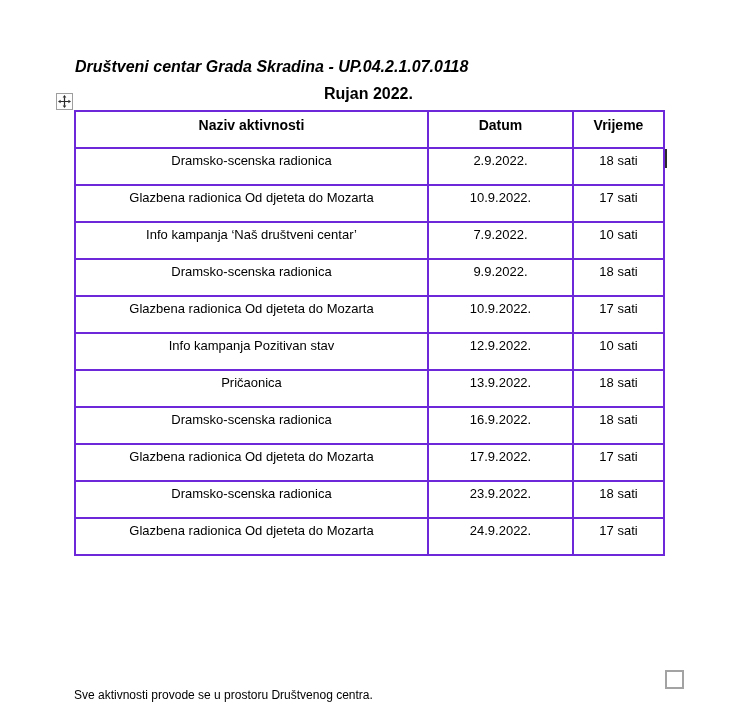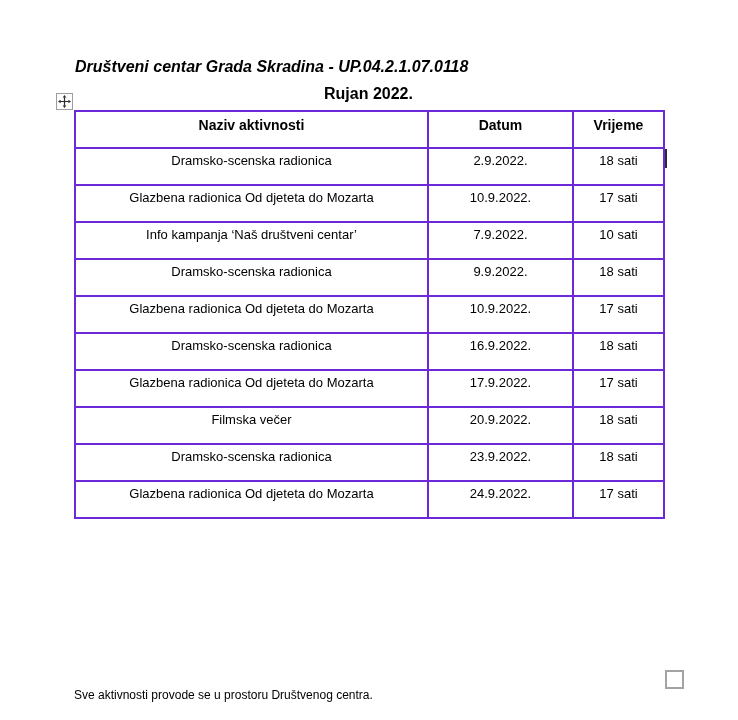--- a/index.html
+++ b/index.html
@@ -156,33 +156,38 @@
           <td><span>Dramsko-scenska radionica</span></td>
           <td>9.9.2022.</td>
           <td>18 sati</td>
         </tr>
         <tr>
           <td><span>Glazbena radionica </span><span class="it">Od djeteta do Mozarta</span></td>
           <td>10.9.2022.</td>
           <td>17 sati</td>
         </tr>
         <tr>
+          <td><span>Info kampanja </span><span class="it">Pozitivan stav</span></td>
+          <td>12.9.2022.</td>
+          <td>10 sati</td>
+        </tr>
+        <tr>
+          <td><span>Pričaonica</span></td>
+          <td>13.9.2022.</td>
+          <td>18 sati</td>
+        </tr>
+        <tr>
           <td><span>Dramsko-scenska radionica</span></td>
           <td>16.9.2022.</td>
           <td>18 sati</td>
         </tr>
         <tr>
           <td><span>Glazbena radionica </span><span class="it">Od djeteta do Mozarta</span></td>
           <td>17.9.2022.</td>
           <td>17 sati</td>
-        </tr>
-        <tr>
-          <td><span>Filmska večer</span></td>
-          <td>20.9.2022.</td>
-          <td>18 sati</td>
         </tr>
         <tr>
           <td><span>Dramsko-scenska radionica</span></td>
           <td>23.9.2022.</td>
           <td>18 sati</td>
         </tr>
         <tr>
           <td><span>Glazbena radionica </span><span class="it">Od djeteta do Mozarta</span></td>
           <td>24.9.2022.</td>
           <td>17 sati</td>

